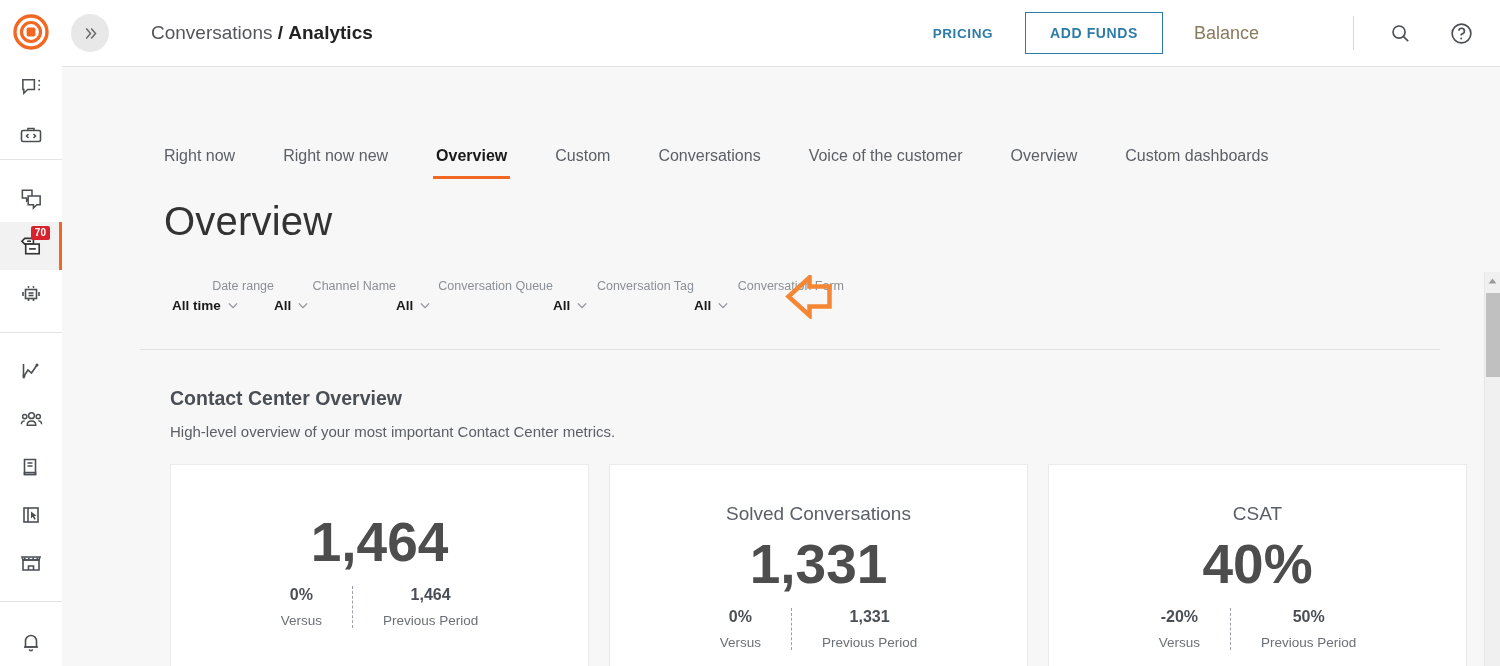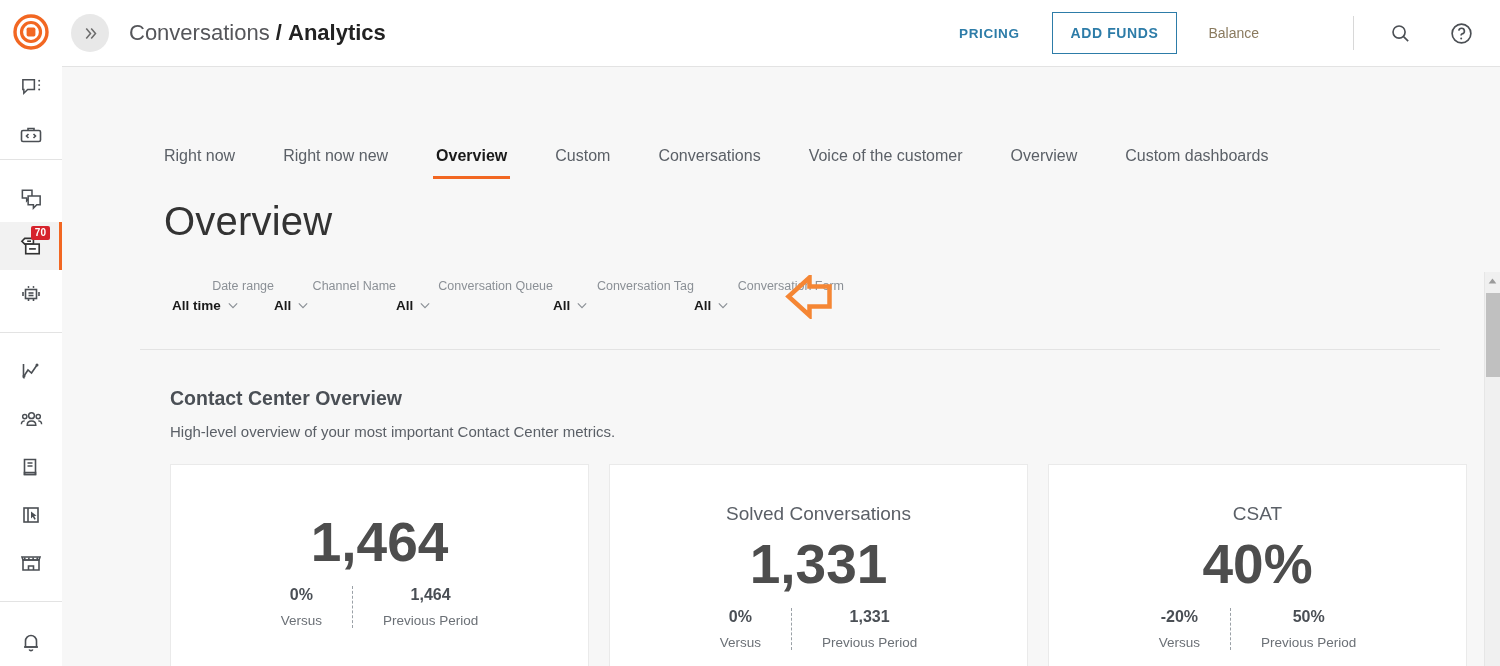--- a/index.html
+++ b/index.html
@@ -43,33 +43,33 @@
   .topbar {
     position: absolute; left: 62px; top: 0; right: 0; height: 67px;
     background: #ffffff; border-bottom: 1px solid #e3e3e3;
     display: flex; align-items: center;
   }
   .expand-btn {
     width: 38px; height: 38px; border-radius: 50%; background: #e8e8e8;
     margin-left: 9px; display: flex; align-items: center; justify-content: center;
     cursor: pointer; flex: 0 0 auto;
   }
-  .breadcrumb { margin-left: 20px; font-size: 22px; color: #55565a; white-space: nowrap; }
+  .breadcrumb { margin-left: 42px; font-size: 19px; color: #55565a; white-space: nowrap; }
   .breadcrumb .crumb-strong { color: #222; font-weight: bold; }
   .topbar-right { margin-left: auto; display: flex; align-items: center; height: 100%; }
   .pricing-link {
     color: #2d7ca8; font-size: 13.5px; font-weight: bold; letter-spacing: .6px;
     cursor: pointer; padding: 6px 4px;
   }
   .add-funds-btn {
     margin-left: 28px; border: 1px solid #2d7ca8; color: #2d7ca8;
     background: #fff; font-size: 14px; font-weight: bold; letter-spacing: .6px;
-    padding: 13px 18px; cursor: pointer; line-height: 1;
-  }
-  .balance { margin-left: 31px; color: #8a7a5e; font-size: 14px; }
+    padding: 13px 24px; cursor: pointer; line-height: 1;
+  }
+  .balance { margin-left: 31px; color: #8a7a5e; font-size: 18px; }
   .tb-divider { width: 1px; height: 34px; background: #d8d8d8; margin-left: 94px; }
   .tb-icon { width: 30px; height: 30px; margin-left: 31px; cursor: pointer;
              display: flex; align-items: center; justify-content: center; }
 
   
   .main {
     position: absolute; left: 62px; top: 67px; right: 0; bottom: 0;
     background: #f7f7f7;
   }
   .tabs {

